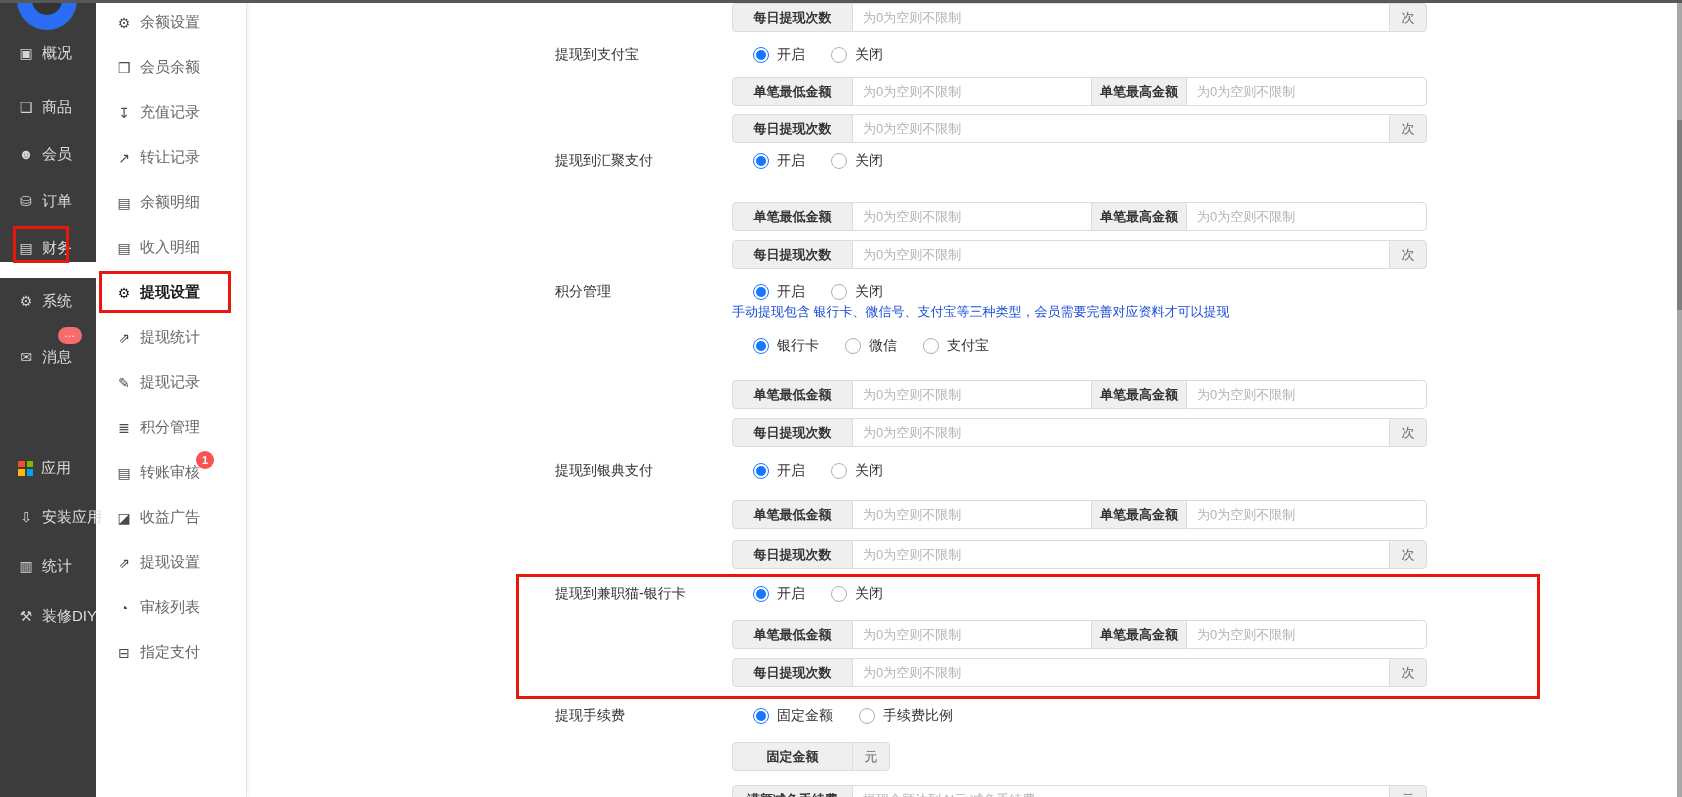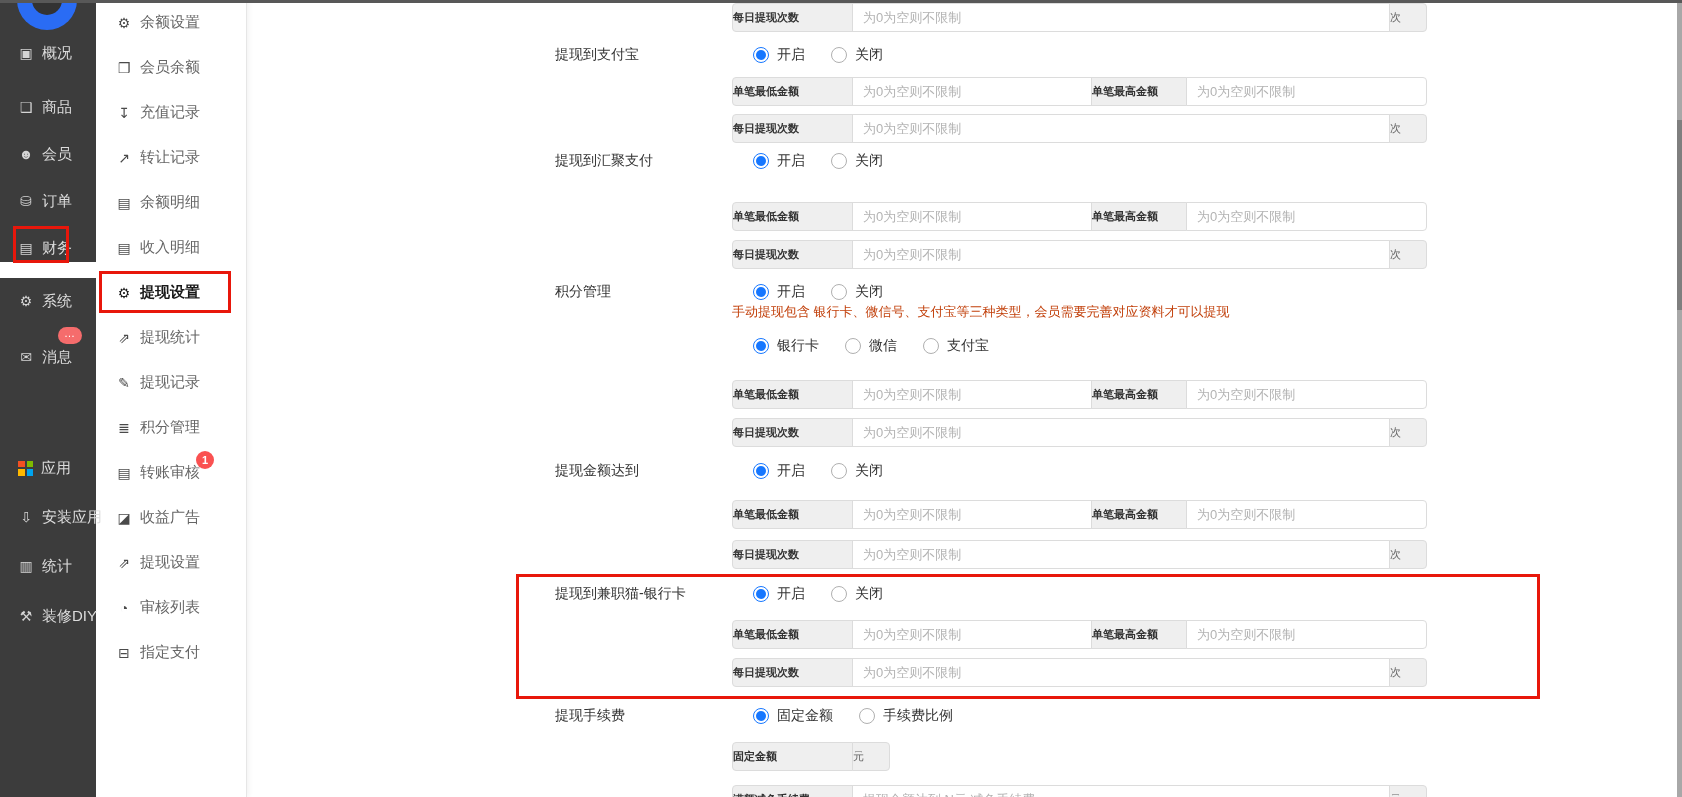--- a/index.html
+++ b/index.html
@@ -35,35 +35,35 @@
 
   
   .main { position:absolute; left:247px; top:0; width:1430px; height:797px; background:#fff; }
   .frow { position:absolute; left:0; width:100%; }
   .flabel { position:absolute; left:308px; top:0; width:172px; font-size:14px; color:#333; line-height:20px; white-space:nowrap; }
   .fctrl { position:absolute; left:506px; top:0; }
 
   .igroup { position:absolute; left:485px; display:flex; width:695px; height:29px; }
   .igroup > * { border:1px solid #dcdcdc; height:29px; }
   .igroup > *:not(:first-child) { margin-left:-1px; }
-  .addon { background:#efefef; color:#333; font-size:11px; font-weight:bold; line-height:27px; flex:none; }
+  .addon { background:#efefef; color:#333; font-size:13px; font-weight:bold; line-height:27px; text-align:center; flex:none; }
   .addon.w1 { width:121px; border-radius:4px 0 0 4px; }
   .addon.mid { width:96px; }
   .addon.suf { width:38px; border-radius:0 4px 4px 0; font-weight:normal; color:#666; }
   .igroup input { flex:1 1 auto; min-width:0; padding:0 10px; font-size:13px; color:#333; outline:none; background:#fff; font-family:inherit; }
   .igroup input::placeholder { color:#b3b3b3; }
   .igroup input.mid1 { flex:0 0 240px; }
   .igroup input.last { border-radius:0 4px 4px 0; }
 
   .radios { display:flex; align-items:center; gap:26px; height:22px; }
   .radio { display:flex; align-items:center; gap:8px; font-size:14px; color:#333; cursor:pointer; white-space:nowrap; }
   .rdot { position:relative; width:16px; height:16px; border-radius:50%; border:1px solid #b0b0b0; background:#fff; flex:none; }
   .rdot.on { border-color:#1677ff; }
   .rdot.on::after { content:""; position:absolute; left:2px; top:2px; width:10px; height:10px; border-radius:50%; background:#1677ff; }
-  .hint { position:absolute; left:485px; font-size:13px; color:#c2410c; white-space:nowrap; }
+  .hint { position:absolute; left:485px; font-size:13px; color:#1d4ed8; white-space:nowrap; }
 
   
   .anno { position:absolute; border:3px solid #e8170b; z-index:60; pointer-events:none; }
 </style>
 </head>
 <body>
 
 <div class="page">
   <div class="topstrip"></div>
 
@@ -286,21 +286,21 @@
       <span class="addon mid">单笔最高金额</span>
       <input class="last" placeholder="为0为空则不限制" style="">
     </div>
     <div class="igroup" style="top:418px">
       <span class="addon w1">每日提现次数</span>
       <input placeholder="为0为空则不限制" style="">
       <span class="addon suf">次</span>
     </div>
 
     <div class="frow" style="top:460px">
-      <div class="flabel">提现金额达到</div>
+      <div class="flabel">提现到银典支付</div>
       <div class="fctrl radios">
         <label class="radio">
             <span class="rdot on"></span>
             <span>开启</span>
           </label>
         <label class="radio">
             <span class="rdot"></span>
             <span>关闭</span>
           </label>
       </div>

